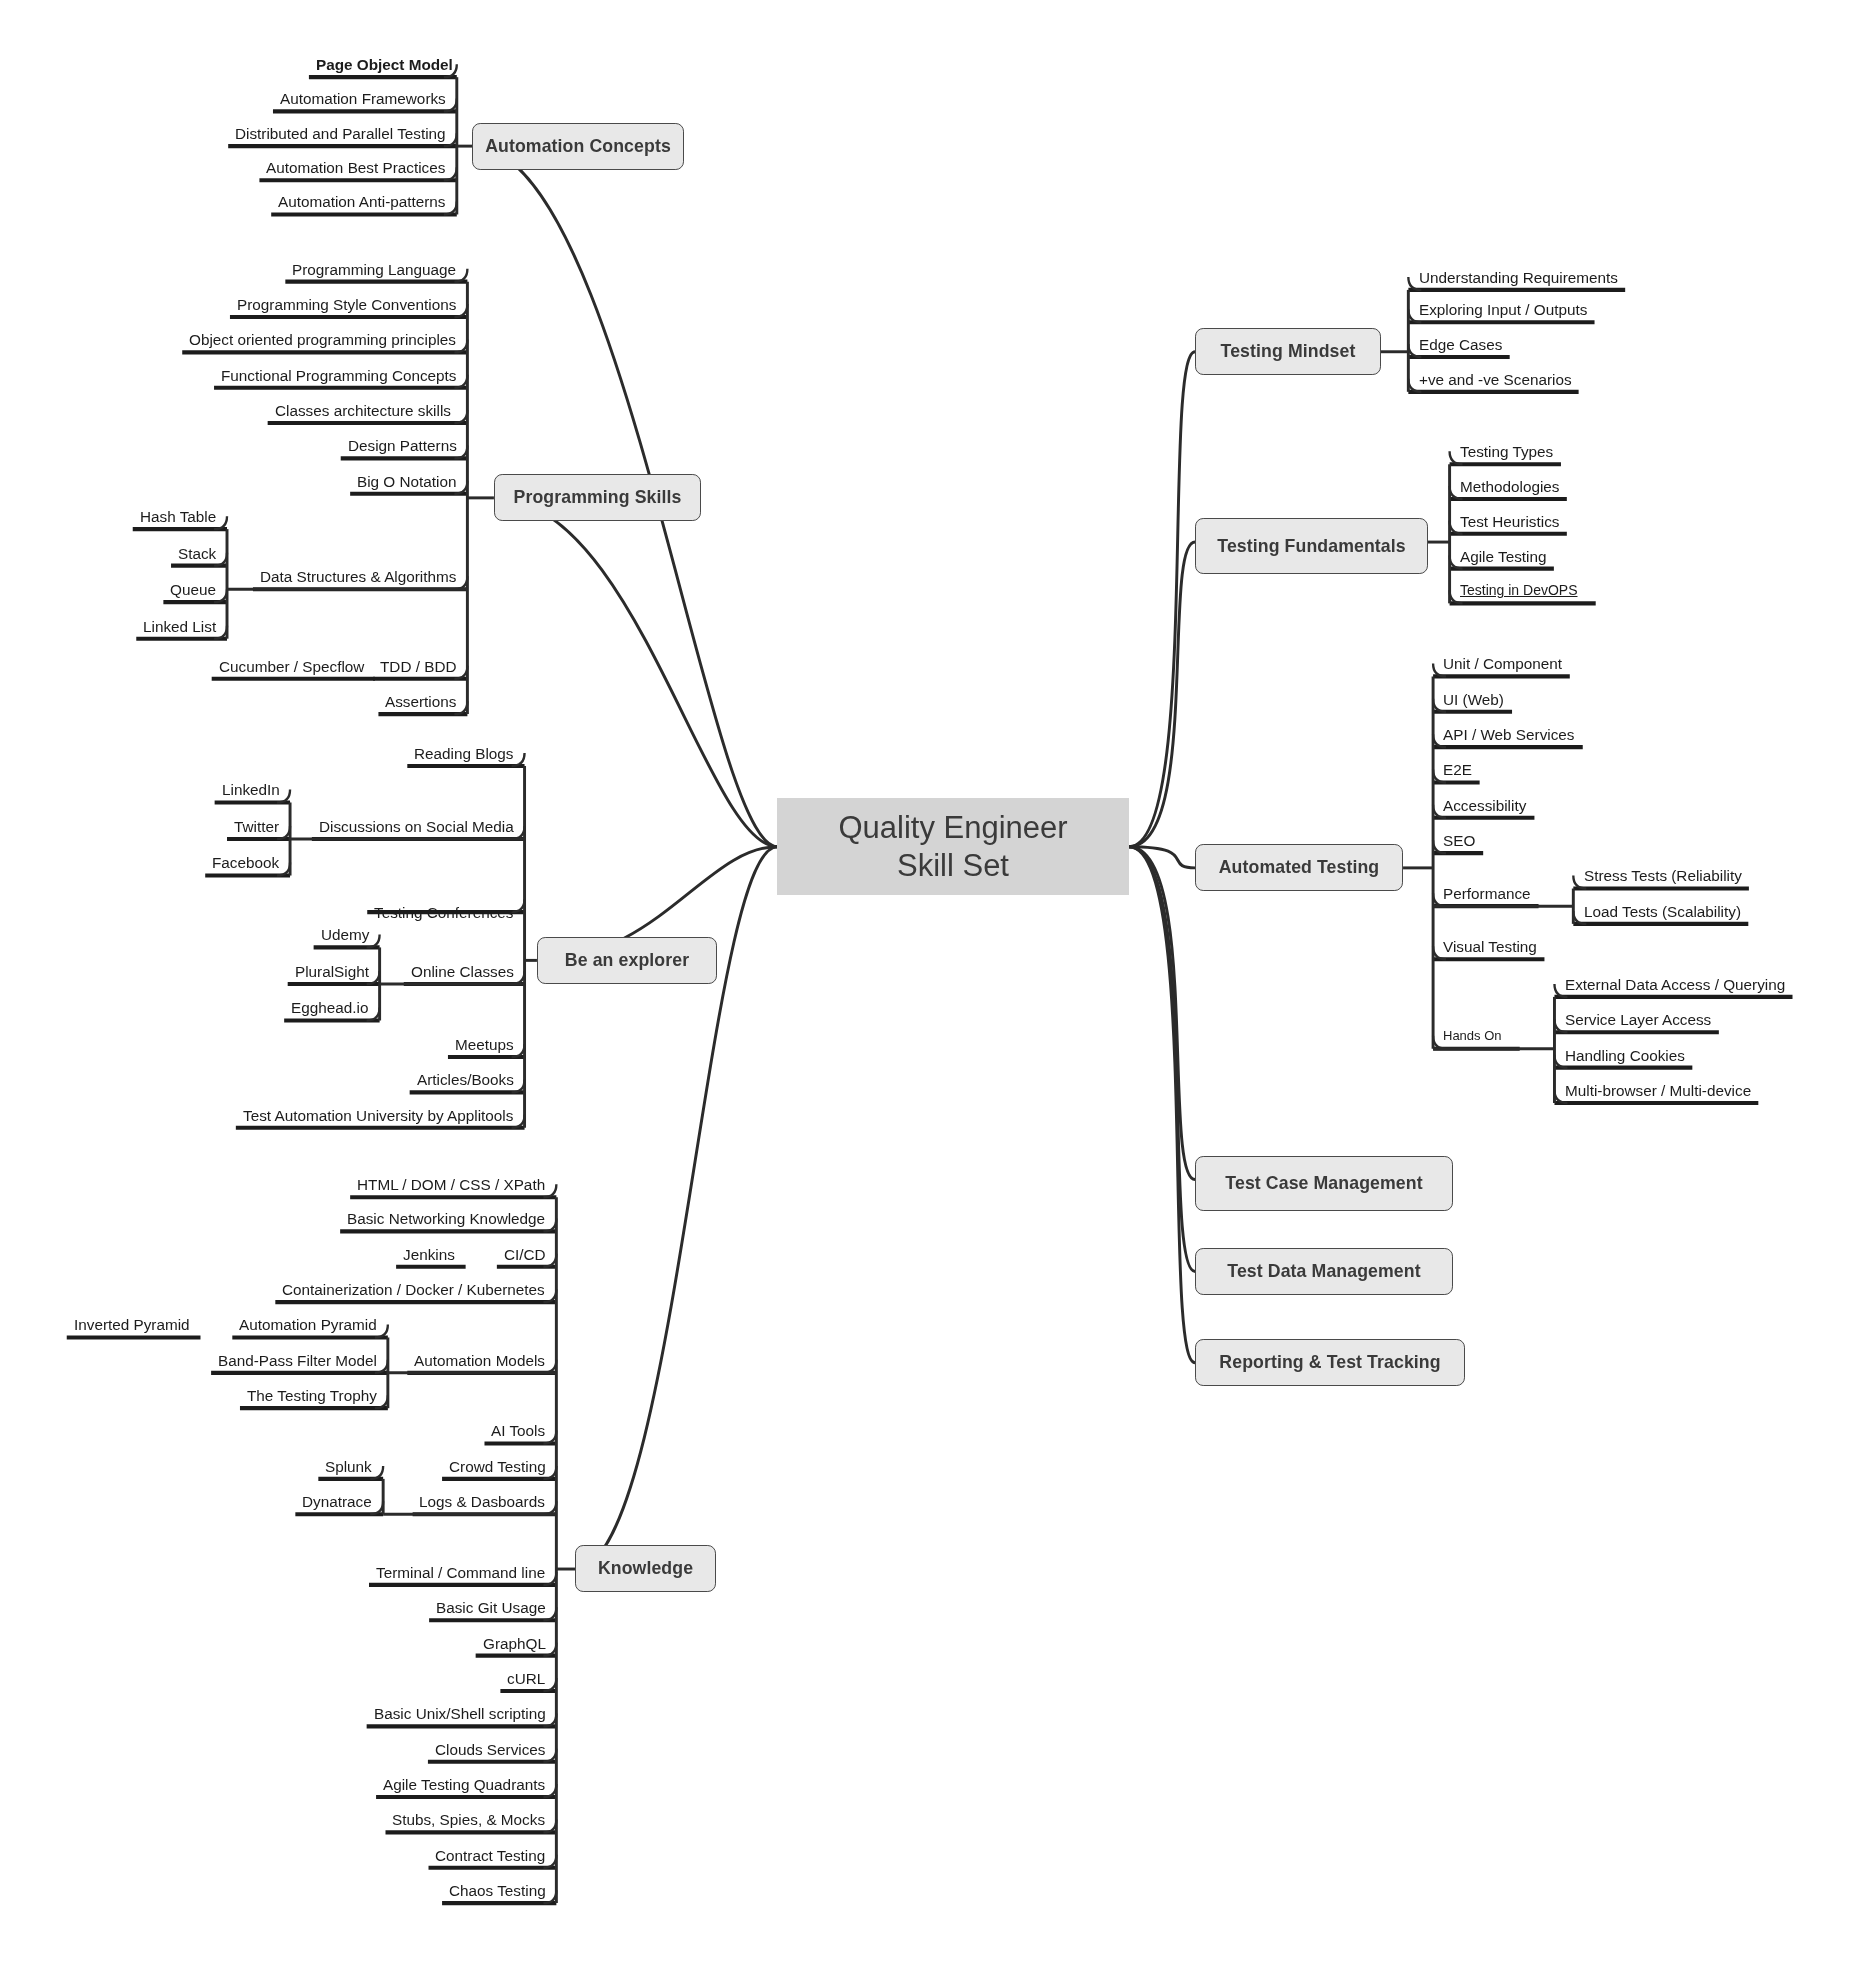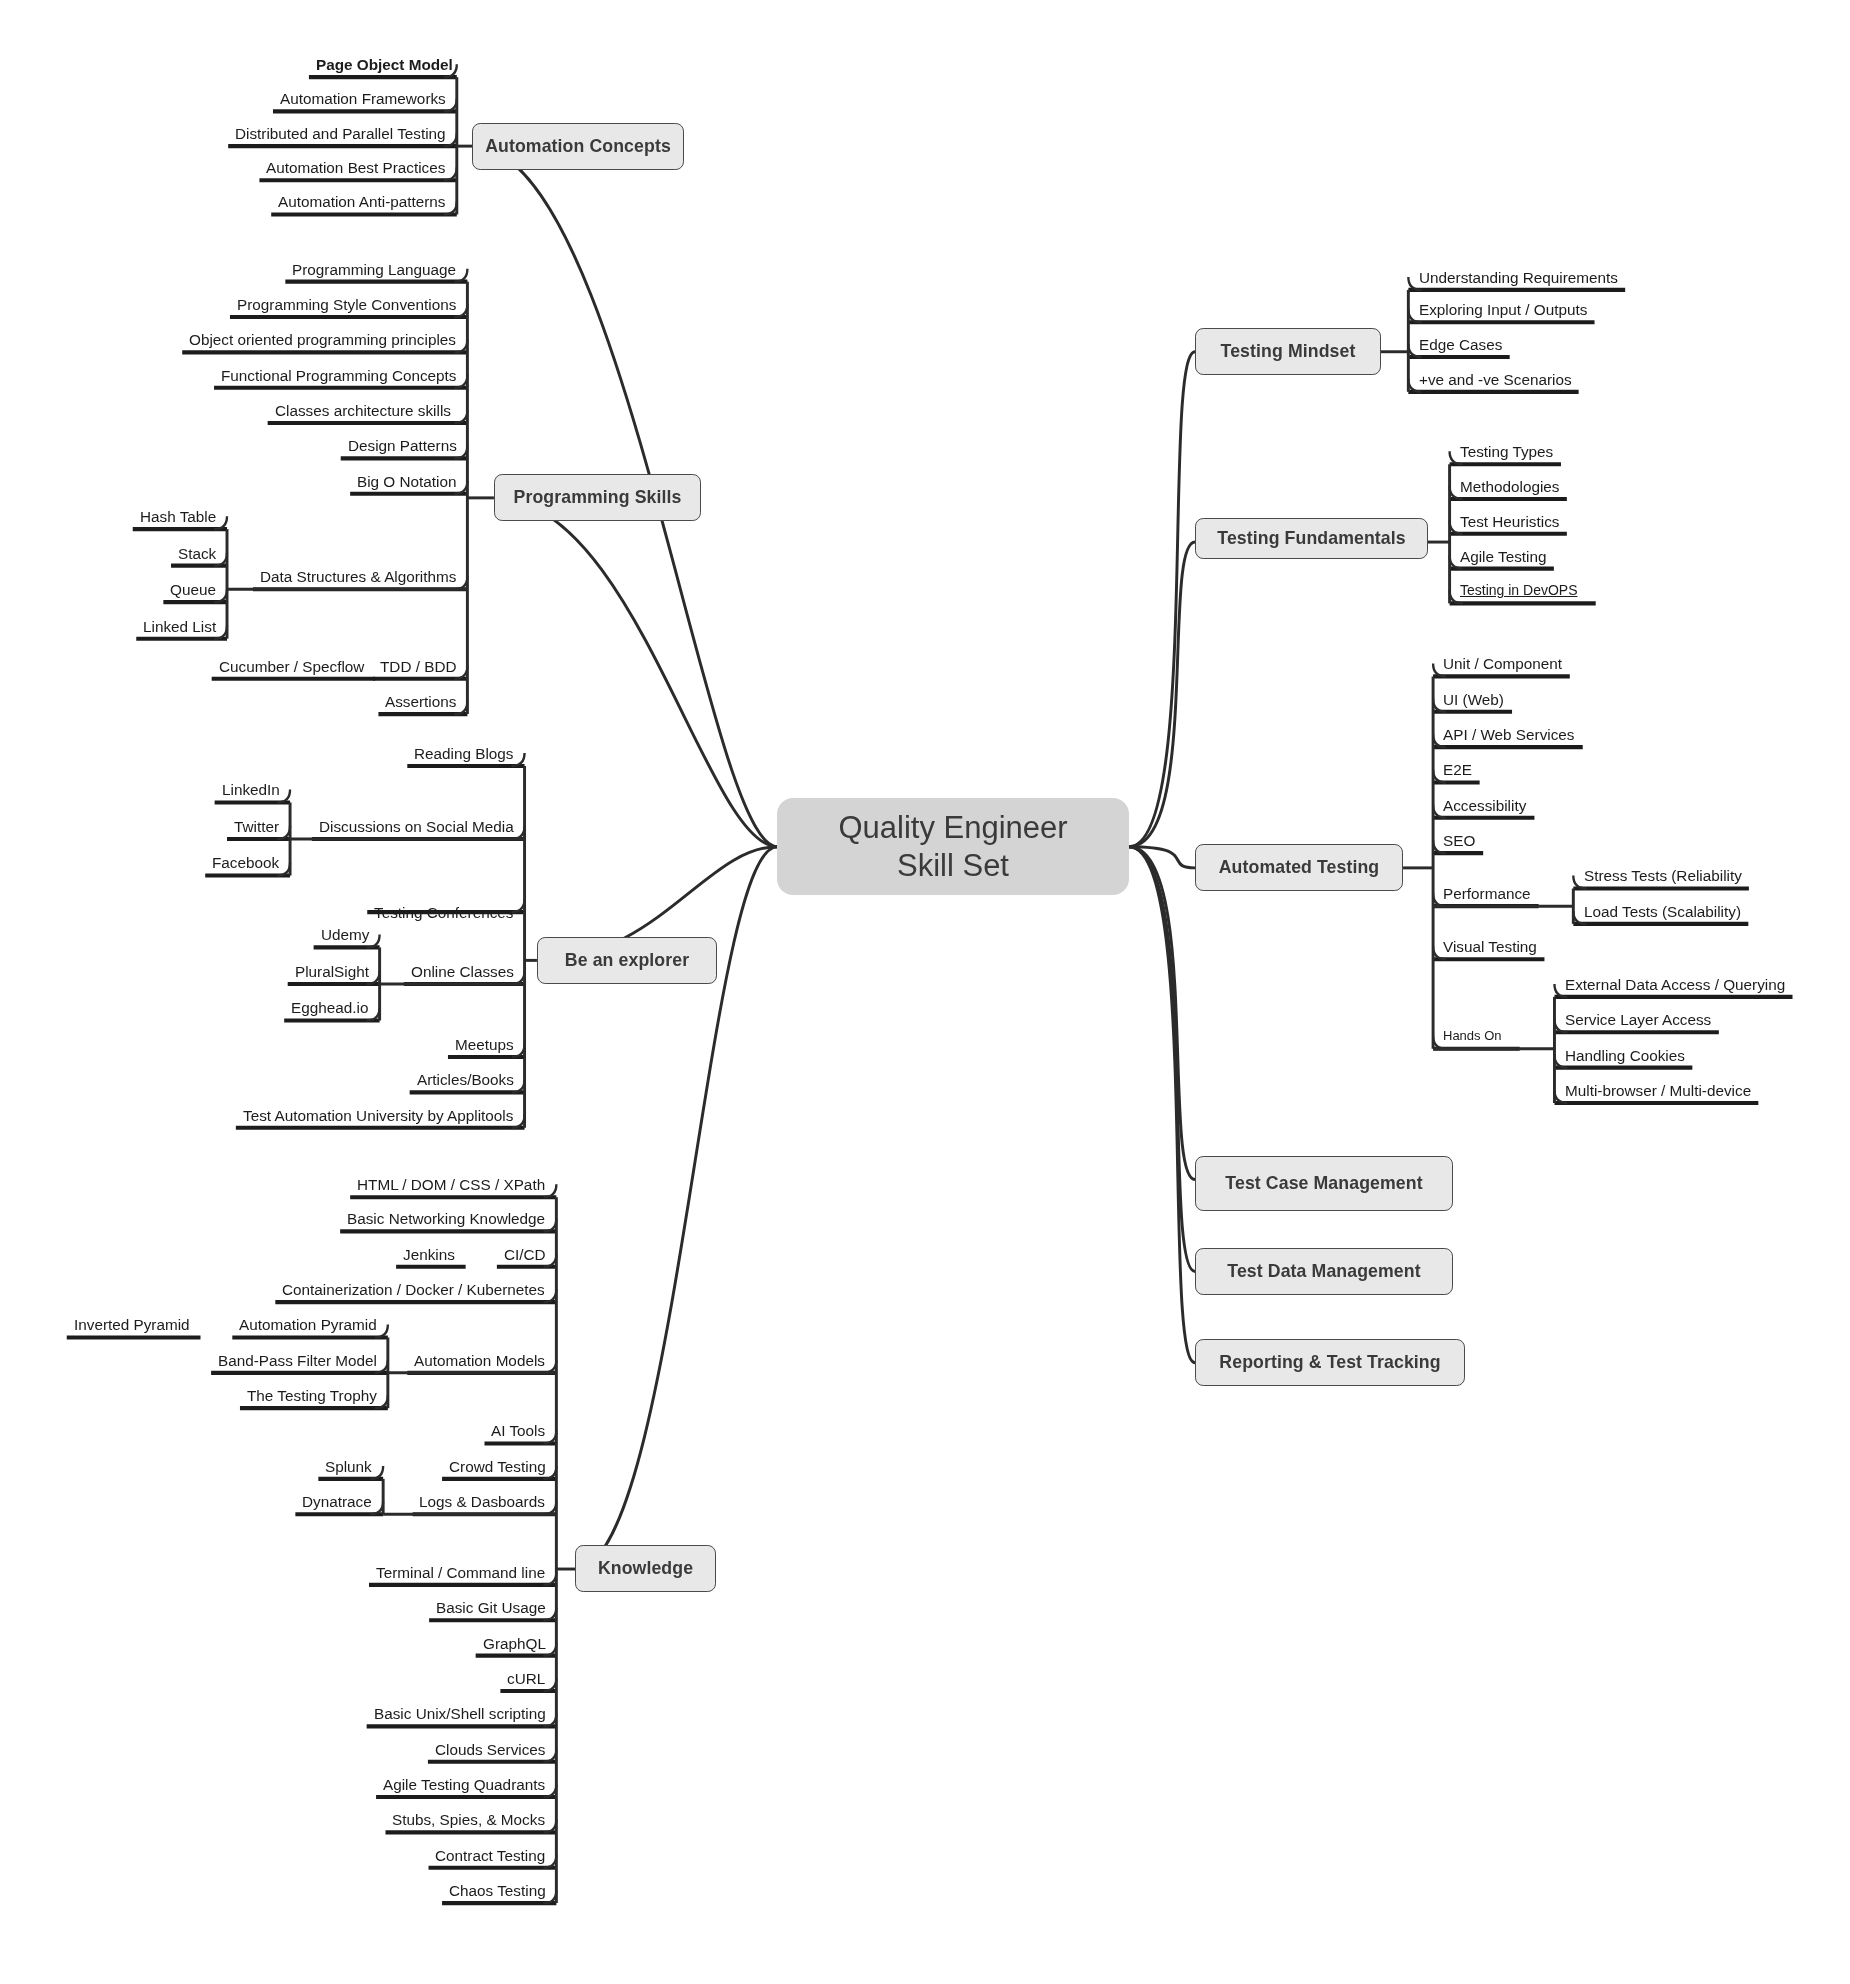--- a/index.html
+++ b/index.html
@@ -7,21 +7,21 @@
         font-family:"Liberation Sans", sans-serif;}
   svg#canvas{position:absolute;left:0;top:0;width:1851px;height:1985px;}
   .link{fill:none;stroke:#2b2b2b;stroke-width:5;}
   .link-thin{fill:none;stroke:#2b2b2b;stroke-width:4;}
   .underline{stroke:#1c1c1c;stroke-width:7;stroke-linecap:butt;}
   .node-box{position:absolute;box-sizing:border-box;background:#e8e8e8;
       border:1.8px solid #4a4a4a;border-radius:8.2px;
       display:flex;align-items:center;justify-content:center;
       font-weight:bold;color:#3a3a3a;letter-spacing:0.1px;}
   .root-box{position:absolute;box-sizing:border-box;background:#d4d4d4;
-      border:none;border-radius:16px;display:flex;flex-direction:column;
+      border:none;border-radius:0;display:flex;flex-direction:column;
       align-items:center;justify-content:center;color:#3a3a3a;
       font-size:31px;line-height:1.22;font-weight:normal;}
   .leaf{position:absolute;color:#1c1c1c;font-size:15.3px;white-space:nowrap;
         line-height:1;}
   .leaf.r{text-align:right;}
   .leaf.l{text-align:left;}
 </style>
 </head>
 <body>
 
@@ -237,21 +237,21 @@
   <div class="node-box" style="left:472px;top:123px;width:212px;height:47px;font-size:17.7px;">Automation Concepts</div>
 
   <div class="node-box" style="left:494px;top:474px;width:207px;height:47px;font-size:17.7px;">Programming Skills</div>
 
   <div class="node-box" style="left:537px;top:937px;width:180px;height:47px;font-size:17.7px;">Be an explorer</div>
 
   <div class="node-box" style="left:575px;top:1545px;width:141px;height:47px;font-size:17.7px;">Knowledge</div>
 
   <div class="node-box" style="left:1195px;top:328px;width:186px;height:47px;font-size:17.7px;">Testing Mindset</div>
 
-  <div class="node-box" style="left:1195px;top:518px;width:233px;height:41px;font-size:17.7px;">Testing Fundamentals</div>
+  <div class="node-box" style="left:1195px;top:518px;width:233px;height:56px;font-size:17.7px;">Testing Fundamentals</div>
 
   <div class="node-box" style="left:1195px;top:844px;width:208px;height:47px;font-size:17.7px;">Automated Testing</div>
 
   <div class="node-box" style="left:1195px;top:1156px;width:258px;height:55px;font-size:17.7px;">Test Case Management</div>
 
   <div class="node-box" style="left:1195px;top:1248px;width:258px;height:47px;font-size:17.7px;">Test Data Management</div>
 
   <div class="node-box" style="left:1195px;top:1339px;width:270px;height:47px;font-size:17.7px;">Reporting &amp; Test Tracking</div>
 
   <div id="leaf-layer">

